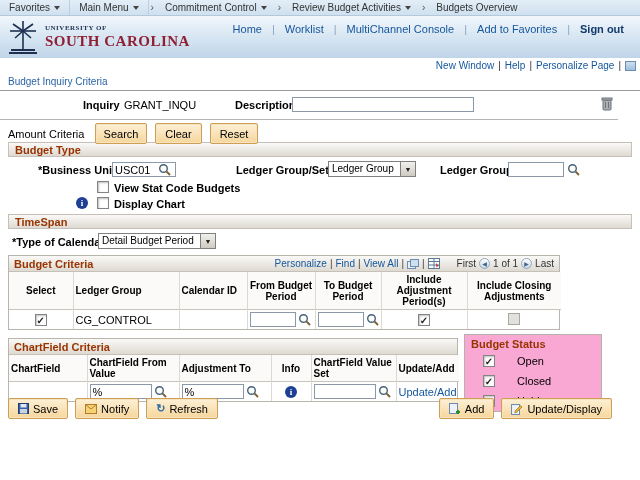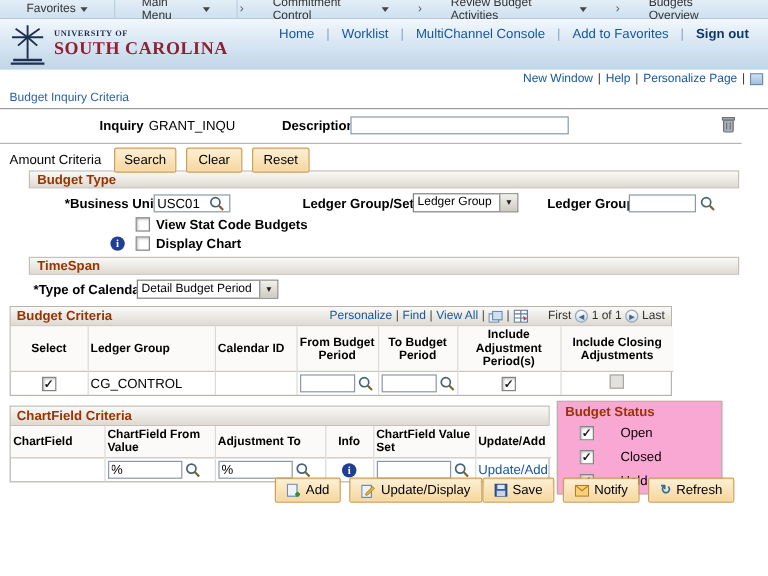--- a/index.html
+++ b/index.html
@@ -3,21 +3,21 @@
 <meta charset="utf-8">
 <style>
   * { margin:0; padding:0; box-sizing:border-box; }
   html,body { width:640px; height:480px; }
   body { font-family:"Liberation Sans", sans-serif; font-size:11px; color:#000; background:#fff; overflow:hidden; }
   .screen { position:relative; width:640px; height:480px; background:#fff; }
 
   
   .crumbbar { height:16px; background:linear-gradient(#e3eef7,#cfe0ef); border-bottom:1px solid #b3c9dd;
               display:flex; align-items:center; font-size:10px; color:#333; }
-  .crumb { display:flex; align-items:center; gap:4px; padding:0 22px; height:100%; cursor:default; }
+  .crumb { display:flex; align-items:center; gap:4px; padding:0 9px; height:100%; cursor:default; }
   .crumb.bordered { border-right:1px solid #b9cfe2; }
   .caret { width:0; height:0; border-left:3px solid transparent; border-right:3px solid transparent; border-top:4px solid #444; }
   .crumb-sep { color:#555; padding:0 2px; }
 
   
   .band { height:42px; background:linear-gradient(#f2f7fc 0%, #dcE9f4 40%, #bfd5e8 100%); position:relative; }
   .band-nav { position:absolute; top:7px; right:6px; display:flex; align-items:flex-start; font-size:11px; }
   .band-nav a { color:#15569c; text-decoration:none; padding:0 10px; }
   .band-nav a.strong { font-weight:bold; color:#113a6b; }
   .band-nav .pipe { color:#8aa6c2; }
@@ -43,21 +43,21 @@
   .val { white-space:nowrap; }
   .pinput { border:1px solid #8a98a8; background:#fff; height:15px; font-size:11px; font-family:"Liberation Sans",sans-serif; padding:0 2px; }
   .rule { border:none; border-top:1px solid #b5b5b5; }
 
   
   .pbtn { display:inline-flex; align-items:center; gap:4px; background:linear-gradient(#fdf0d5,#f6d69c);
           border:1px solid #cf9e53; border-radius:2px; height:21px; padding:0 9px; font-size:11px; color:#000; cursor:pointer;
           box-shadow:0 0 0 1px #f4e4c0 inset; }
 
   
-  .gbox { margin:0 24px; }
+  .gbox { margin:0 8px; }
   .gbox-hdr { background:linear-gradient(#faf9f7,#dedad2); border:1px solid #c5c1b8; height:15px;
               display:flex; align-items:center; padding:0 6px; font-weight:bold; color:#993300; font-size:11px; }
 
   
   .cb { display:inline-block; width:12px; height:12px; border:1px solid #848484; background:#fff;
         box-shadow:inset 1px 1px 2px rgba(0,0,0,.25); text-align:center; line-height:11px; cursor:pointer; }
   .cb.checked::after { content:"✓"; font-size:10px; font-weight:bold; color:#1a1a1a; }
   .cb.disabled { background:#e3e1dd; box-shadow:none; border-color:#a9a6a0; }
 
   
@@ -400,41 +400,20 @@
         </div>
         <div class="status-row">
           <span class="cb checked"></span>
           <span>Hold</span>
         </div>
       </div>
     </div>
   </div>
 
   <div class="footer">
-    <div class="grp right">
-      <button class="pbtn">
-        <span class="ic">
-            <svg width="12" height="12" viewBox="0 0 12 12">
-              <rect x="0.5" y="0.5" width="8" height="10" fill="#eef2f7" stroke="#6a8db0"></rect>
-              <line x1="7" y1="9" x2="11" y2="9" stroke="#2e8b2e" stroke-width="2"></line>
-              <line x1="9" y1="7" x2="9" y2="11" stroke="#2e8b2e" stroke-width="2"></line>
-            </svg>
-          </span>
-        <span>Add</span>
-      </button>
-      <button class="pbtn">
-        <span class="ic">
-            <svg width="12" height="12" viewBox="0 0 12 12">
-              <rect x="0.5" y="1.5" width="8" height="10" fill="#eef2f7" stroke="#6a8db0"></rect>
-              <path d="M4 8 L9.5 2.5 L11 4 L5.5 9.5 L3.8 9.8 Z" fill="#e8b532" stroke="#8a6a1a" stroke-width="0.6"></path>
-            </svg>
-          </span>
-        <span>Update/Display</span>
-      </button>
-    </div>
     <div class="grp">
       <button class="pbtn">
         <span class="ic">
             <svg width="11" height="11" viewBox="0 0 11 11">
               <rect x="0.5" y="0.5" width="10" height="10" fill="#3a5fa5" stroke="#22406e"></rect>
               <rect x="2.5" y="1" width="6" height="3.5" fill="#dfe8f4"></rect>
               <rect x="2" y="6" width="7" height="4.5" fill="#c8d4e6"></rect>
             </svg>
           </span>
         <span>Save</span>
@@ -446,15 +425,36 @@
               <path d="M0.5 0.5 L6 5 L11.5 0.5" fill="none" stroke="#b07d2a"></path>
             </svg>
           </span>
         <span>Notify</span>
       </button>
       <button class="pbtn">
         <span class="ic" style="color:#2e6da4;font-size:11px;font-weight:bold;">↻</span>
         <span>Refresh</span>
       </button>
     </div>
+    <div class="grp right">
+      <button class="pbtn">
+        <span class="ic">
+            <svg width="12" height="12" viewBox="0 0 12 12">
+              <rect x="0.5" y="0.5" width="8" height="10" fill="#eef2f7" stroke="#6a8db0"></rect>
+              <line x1="7" y1="9" x2="11" y2="9" stroke="#2e8b2e" stroke-width="2"></line>
+              <line x1="9" y1="7" x2="9" y2="11" stroke="#2e8b2e" stroke-width="2"></line>
+            </svg>
+          </span>
+        <span>Add</span>
+      </button>
+      <button class="pbtn">
+        <span class="ic">
+            <svg width="12" height="12" viewBox="0 0 12 12">
+              <rect x="0.5" y="1.5" width="8" height="10" fill="#eef2f7" stroke="#6a8db0"></rect>
+              <path d="M4 8 L9.5 2.5 L11 4 L5.5 9.5 L3.8 9.8 Z" fill="#e8b532" stroke="#8a6a1a" stroke-width="0.6"></path>
+            </svg>
+          </span>
+        <span>Update/Display</span>
+      </button>
+    </div>
   </div>
 
 </div>
 
 </body></html>

